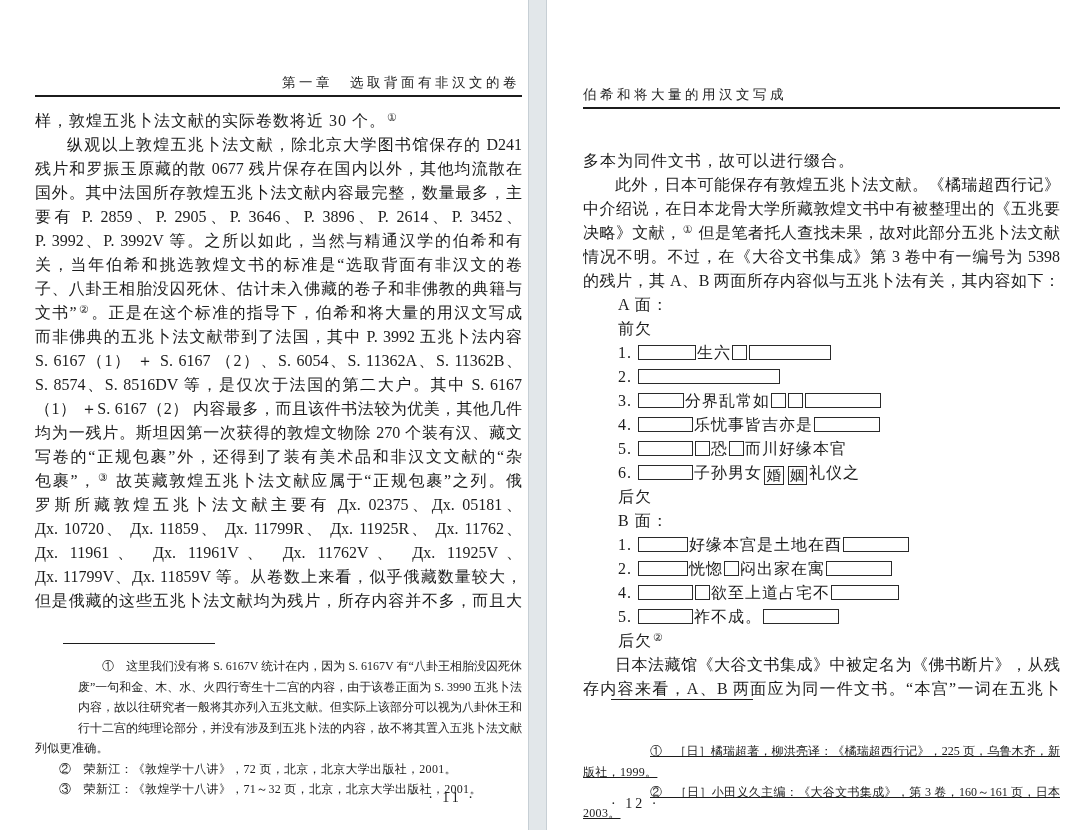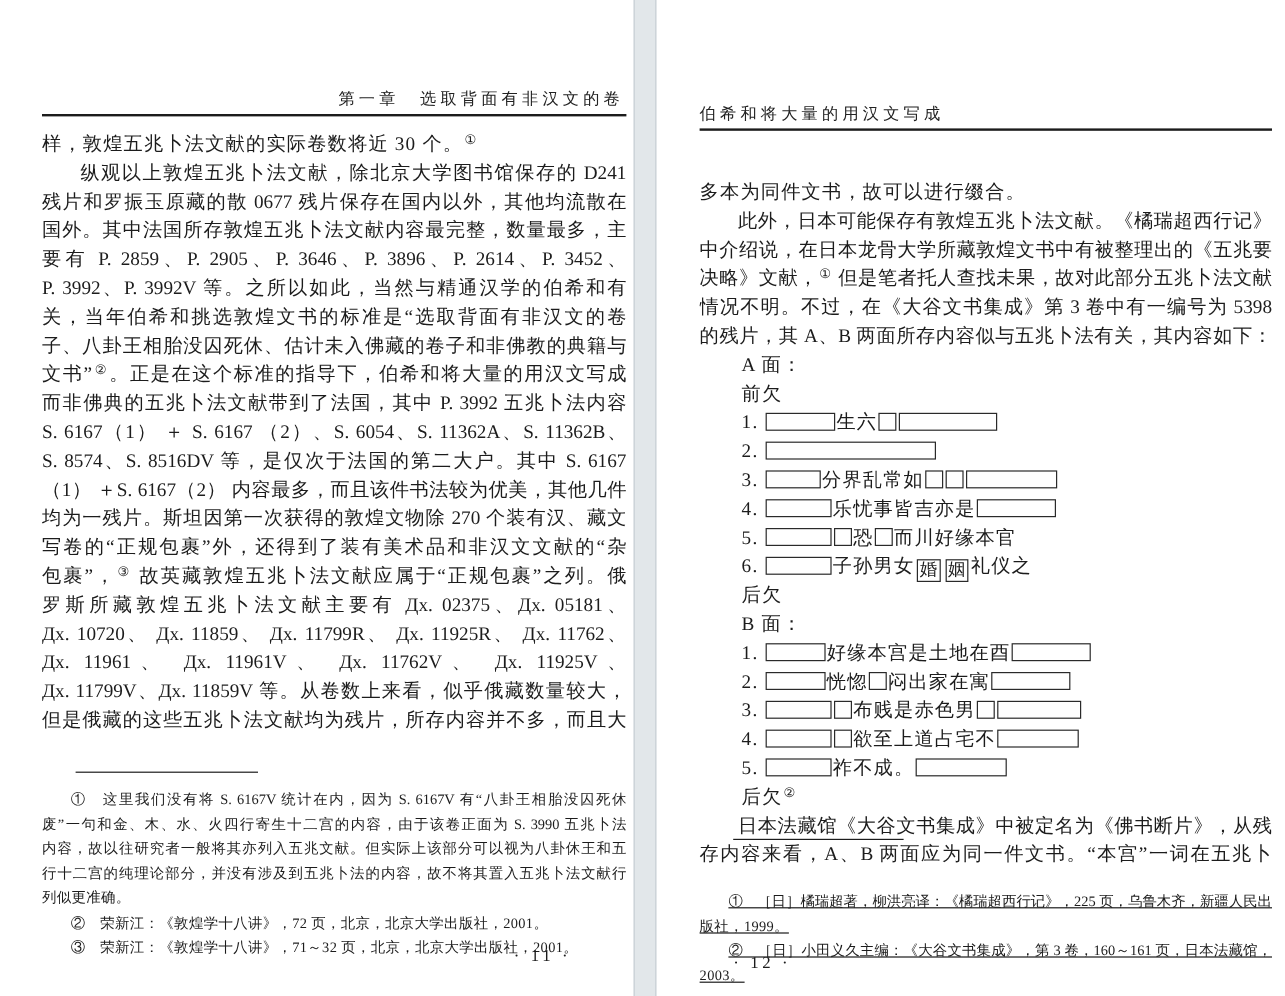--- a/index.html
+++ b/index.html
@@ -73,21 +73,21 @@
   .fn-sep{position:absolute;border-top:1.5px solid var(--ink);}
   .page-left .fn-sep{top:583px;left:28px;width:152px;}
   .page-right .fn-sep{top:639px;left:28px;width:142px;}
 
   .footnotes{position:absolute;left:0;right:0;}
   .page-left .footnotes{top:596px;}
   .page-right .footnotes{top:681px;text-decoration:underline;}
   .footnotes .line{
     font-size:12px;line-height:20.5px;height:20.5px;letter-spacing:0.3px;
   }
-  .footnotes .fill{letter-spacing:normal;}
+  .footnotes .fill{letter-spacing:normal;margin-left:43px;}
 
   .page-num{
     position:absolute;font-size:14px;letter-spacing:3px;white-space:nowrap;font-family:Liberation Serif, serif;
   }
   .page-left .page-num{top:730px;right:46px;}
   .page-right .page-num{top:736px;left:28px;text-align:right;}
 </style>
 </head>
 <body>
 
@@ -149,21 +149,20 @@
         <div class="line list">1. <span class="blank" style="width: 58px;"></span>生六<span class="blank" style="width: 15px;"></span><span class="blank" style="width: 82px;"></span></div>
         <div class="line list">2. <span class="blank" style="width: 142px;"></span></div>
         <div class="line list">3. <span class="blank" style="width: 46px;"></span>分界乱常如<span class="blank" style="width: 15px;"></span><span class="blank" style="width: 15px;"></span><span class="blank" style="width: 76px;"></span></div>
         <div class="line list">4. <span class="blank" style="width: 55px;"></span>乐忧事皆吉亦是<span class="blank" style="width: 66px;"></span></div>
         <div class="line list">5. <span class="blank" style="width: 55px;"></span><span class="blank" style="width: 15px;"></span>恐<span class="blank" style="width: 15px;"></span>而川好缘本官</div>
         <div class="line list">6. <span class="blank" style="width: 55px;"></span>子孙男女<span class="boxc">婚</span><span class="boxc">姻</span>礼仪之</div>
         <div class="line list">后欠</div>
         <div class="line list">B 面：</div>
         <div class="line list">1. <span class="blank" style="width: 50px;"></span>好缘本宫是土地在酉<span class="blank" style="width: 66px;"></span></div>
         <div class="line list">2. <span class="blank" style="width: 50px;"></span>恍惚<span class="blank" style="width: 15px;"></span>闷出家在寓<span class="blank" style="width: 66px;"></span></div>
-        <div class="line list">3. <span class="blank" style="width: 55px;"></span><span class="blank" style="width: 15px;"></span>布贱是赤色男<span class="blank" style="width: 15px;"></span><span class="blank" style="width: 70px;"></span></div>
         <div class="line list">4. <span class="blank" style="width: 55px;"></span><span class="blank" style="width: 15px;"></span>欲至上道占宅不<span class="blank" style="width: 68px;"></span></div>
         <div class="line list">5. <span class="blank" style="width: 55px;"></span>祚不成。<span class="blank" style="width: 76px;"></span></div>
         <div class="line list">后欠<span class="sup">②</span></div>
         <div class="line fill ind">日本法藏馆《大谷文书集成》中被定名为《佛书断片》，从残</div>
         <div class="line fill">存内容来看，A、B 两面应为同一件文书。“本宫”一词在五兆卜</div>
       </div>
     <div class="fn-sep"></div>
     <div class="footnotes">
         <div class="line fill ind">①　［日］橘瑞超著，柳洪亮译：《橘瑞超西行记》，225 页，乌鲁木齐，新疆人民出</div>
         <div class="line">版社，1999。</div>

